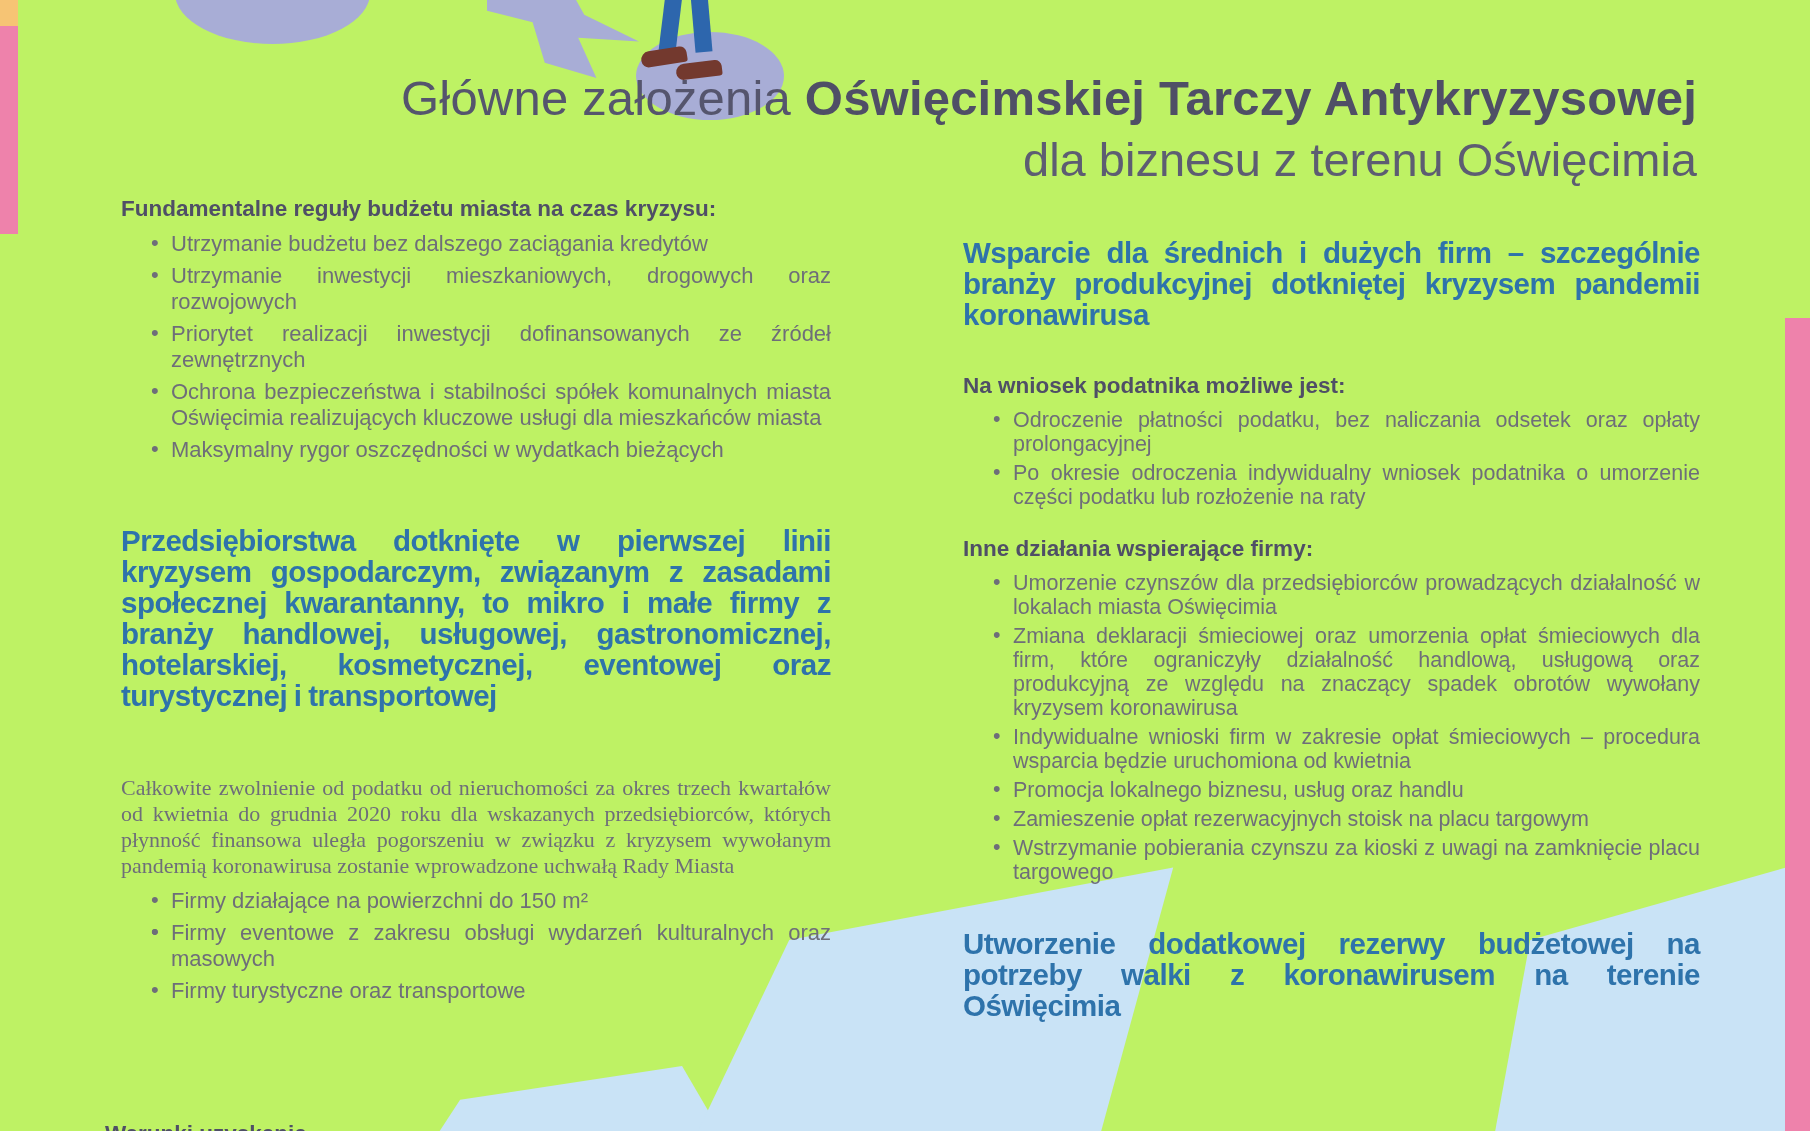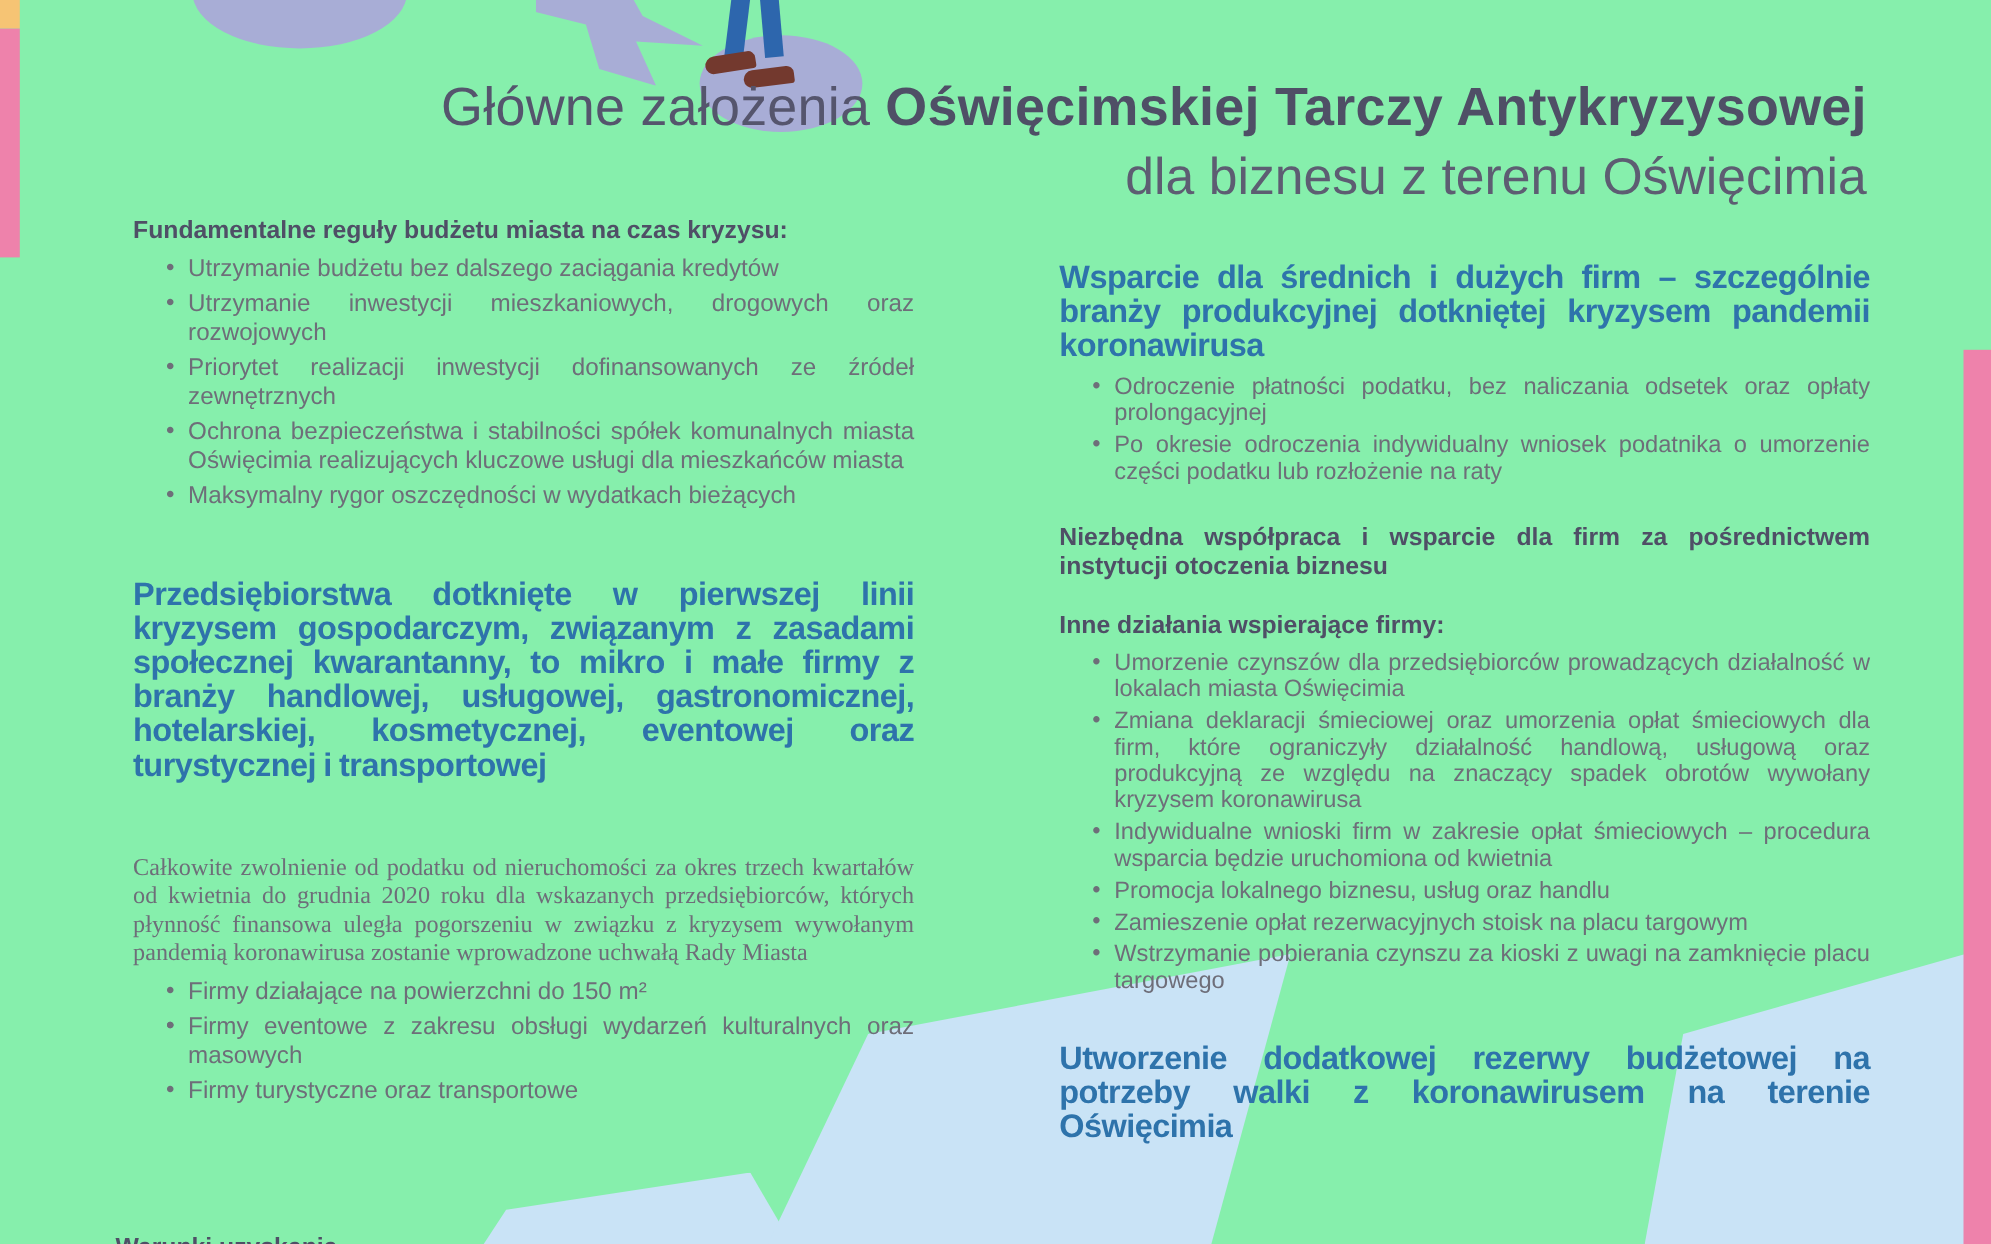--- a/index.html
+++ b/index.html
@@ -1,17 +1,17 @@
 <!DOCTYPE html>
 <html lang="pl"><head>
 <meta charset="utf-8">
 <style>
   html,body{margin:0;padding:0;background:#ffffff;}
   .page{
-    position:relative;width:1810px;height:1131px;overflow:hidden;background:#86efac;
+    position:relative;width:1810px;height:1131px;overflow:hidden;background:#bef264;
     font-family:"Liberation Sans", sans-serif;color:#6e6e79;
   }
   
   .edge{position:absolute;z-index:1;}
   .edge-yellow{left:0;top:0;width:18px;height:26px;background:#f6c474;}
   .edge-pink-left{left:0;top:26px;width:18px;height:208px;background:#ee82ab;}
   .edge-pink-right{left:1785px;top:318px;width:25px;height:813px;background:#ee82ab;}
   
   .deco{position:absolute;z-index:0;}
   .blob{left:175px;top:-58px;width:195px;height:102px;background:#a8add6;border-radius:50%;}
@@ -102,26 +102,26 @@
         <li><span class="marker">•</span><span>Firmy eventowe z zakresu obsługi wydarzeń kulturalnych oraz masowych</span></li>
         <li><span class="marker">•</span><span>Firmy turystyczne oraz transportowe</span></li>
       </ul>
   </section>
 
   <h2 class="clipped-h">Warunki uzyskania</h2>
 
   <section class="col col-right">
     <p class="blue-lead">Wsparcie dla średnich i dużych firm – szczególnie branży produkcyjnej dotkniętej kryzysem pandemii koronawirusa</p>
 
+    <h2 class="sec-h mt-h">Na wniosek podatnika możliwe jest:</h2>
     <ul class="blist">
         <li><span class="marker">•</span><span>Odroczenie płatności podatku, bez naliczania odsetek oraz opłaty prolongacyjnej</span></li>
         <li><span class="marker">•</span><span>Po okresie odroczenia indywidualny wniosek podatnika o umorzenie części podatku lub rozłożenie na raty</span></li>
       </ul>
 
-    <h2 class="sec-h justify mt-h2">Niezbędna współpraca i wsparcie dla firm za pośrednictwem instytucji otoczenia biznesu</h2>
 
     <h2 class="sec-h mt-h3">Inne działania wspierające firmy:</h2>
     <ul class="blist">
         <li><span class="marker">•</span><span>Umorzenie czynszów dla przedsiębiorców prowadzących działalność w lokalach miasta Oświęcimia</span></li>
         <li><span class="marker">•</span><span>Zmiana deklaracji śmieciowej oraz umorzenia opłat śmieciowych dla firm, które ograniczyły działalność handlową, usługową oraz produkcyjną ze względu na znaczący spadek obrotów wywołany kryzysem koronawirusa</span></li>
         <li><span class="marker">•</span><span>Indywidualne wnioski firm w zakresie opłat śmieciowych – procedura wsparcia będzie uruchomiona od kwietnia</span></li>
         <li><span class="marker">•</span><span>Promocja lokalnego biznesu, usług oraz handlu</span></li>
         <li><span class="marker">•</span><span>Zamieszenie opłat rezerwacyjnych stoisk na placu targowym</span></li>
         <li><span class="marker">•</span><span>Wstrzymanie pobierania czynszu za kioski z uwagi na zamknięcie placu targowego</span></li>
       </ul>

